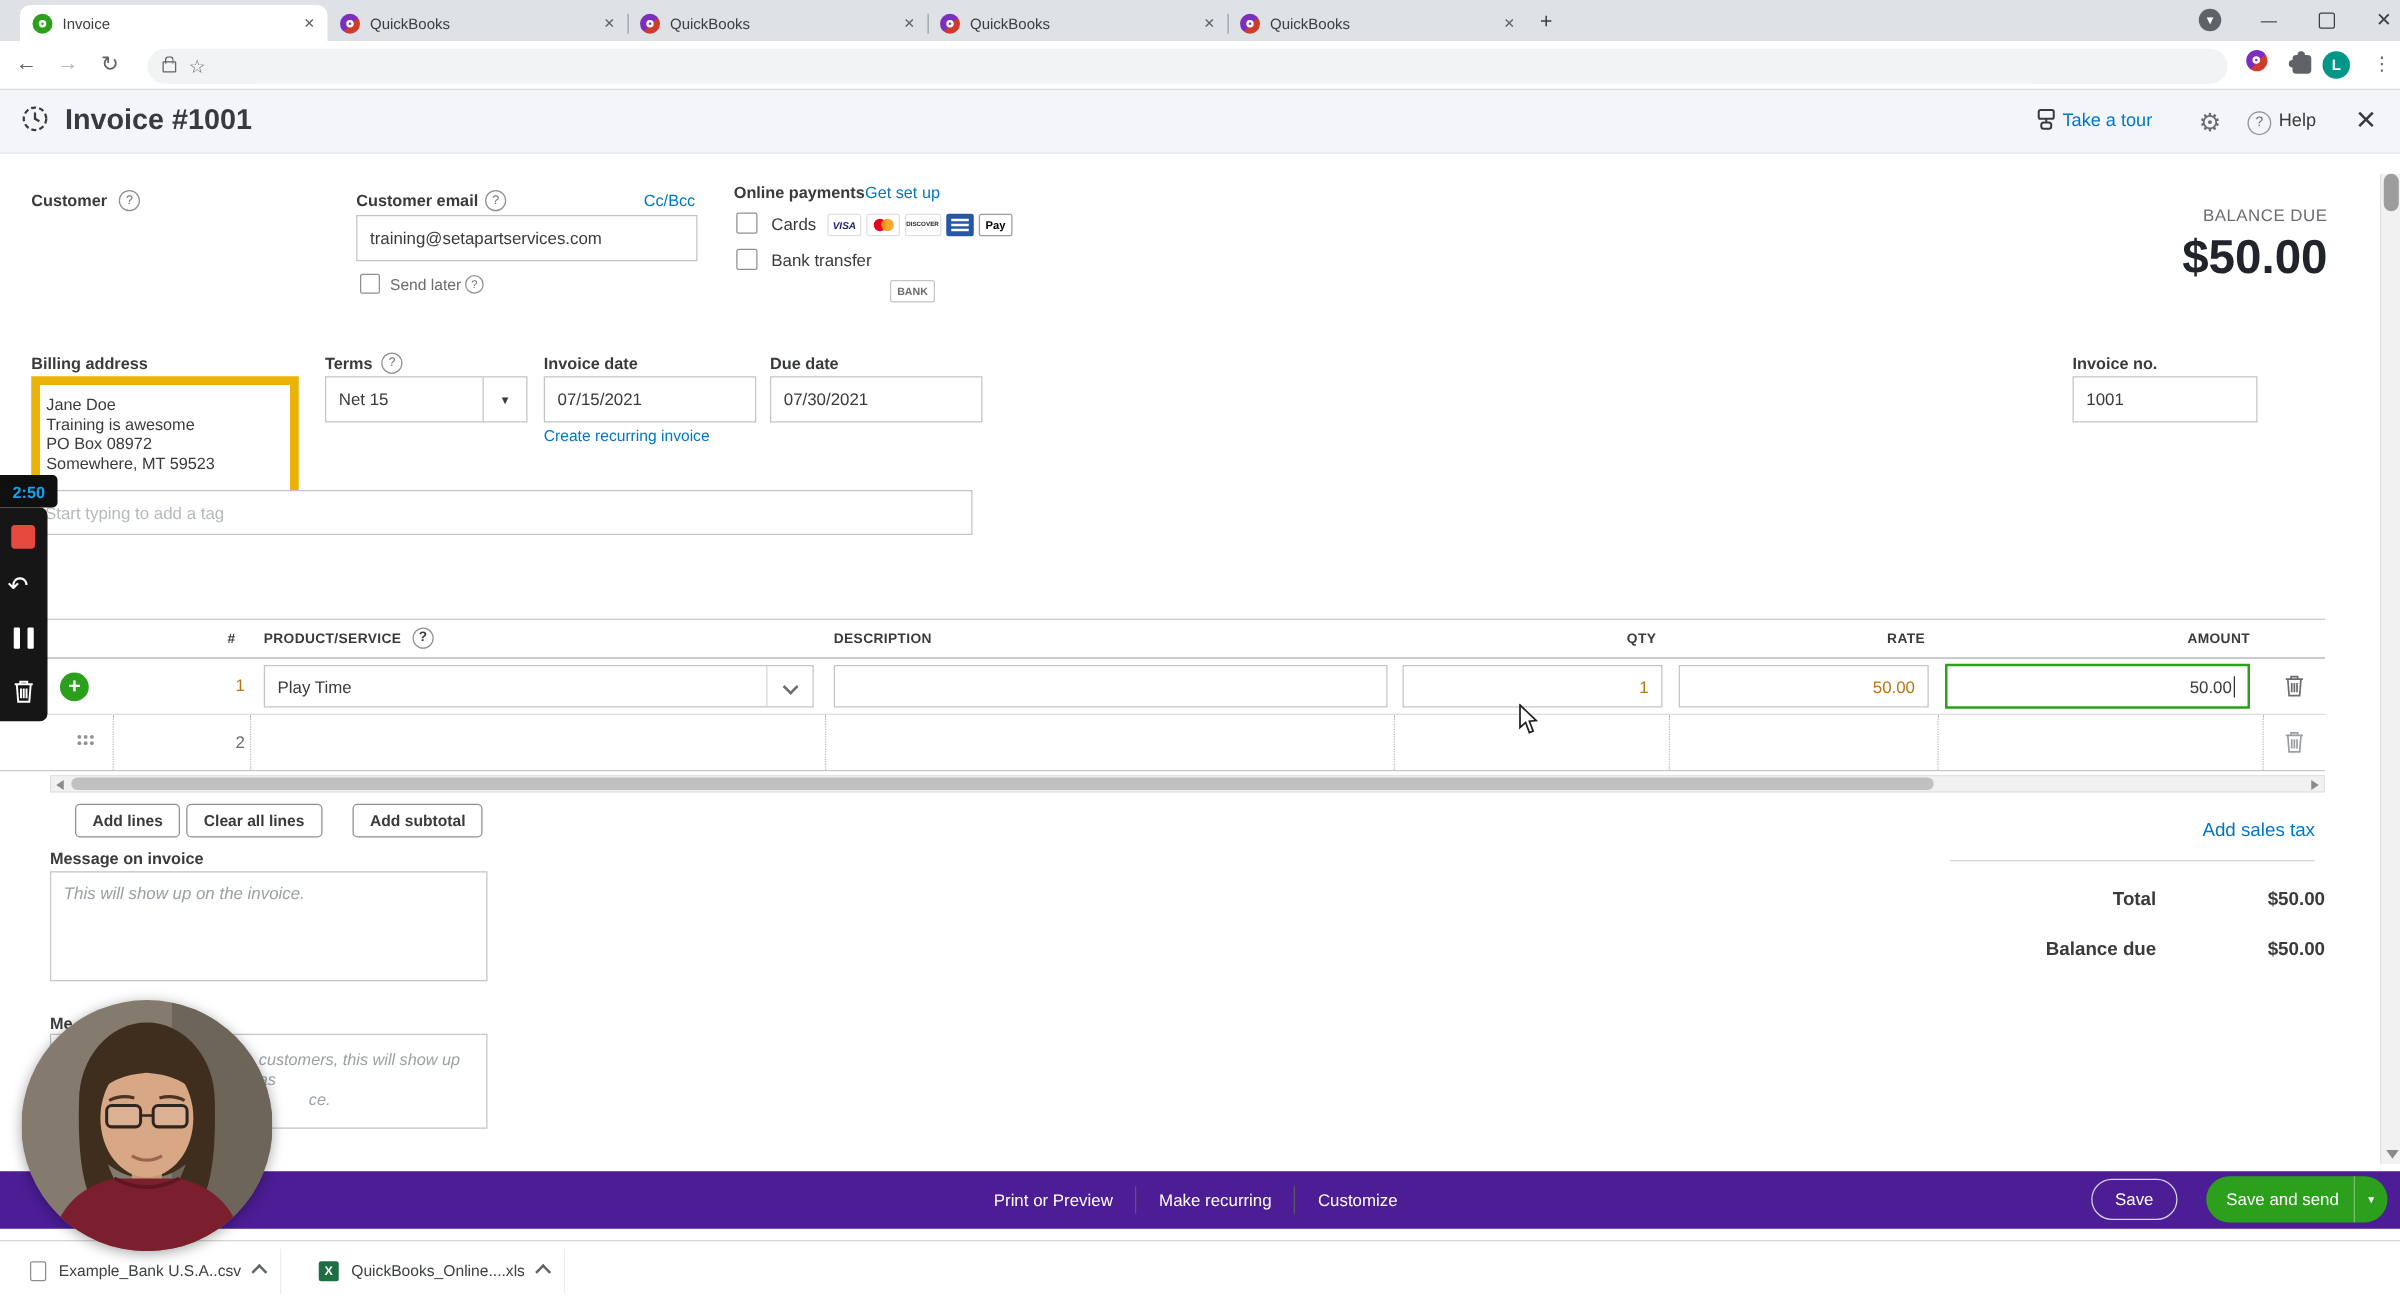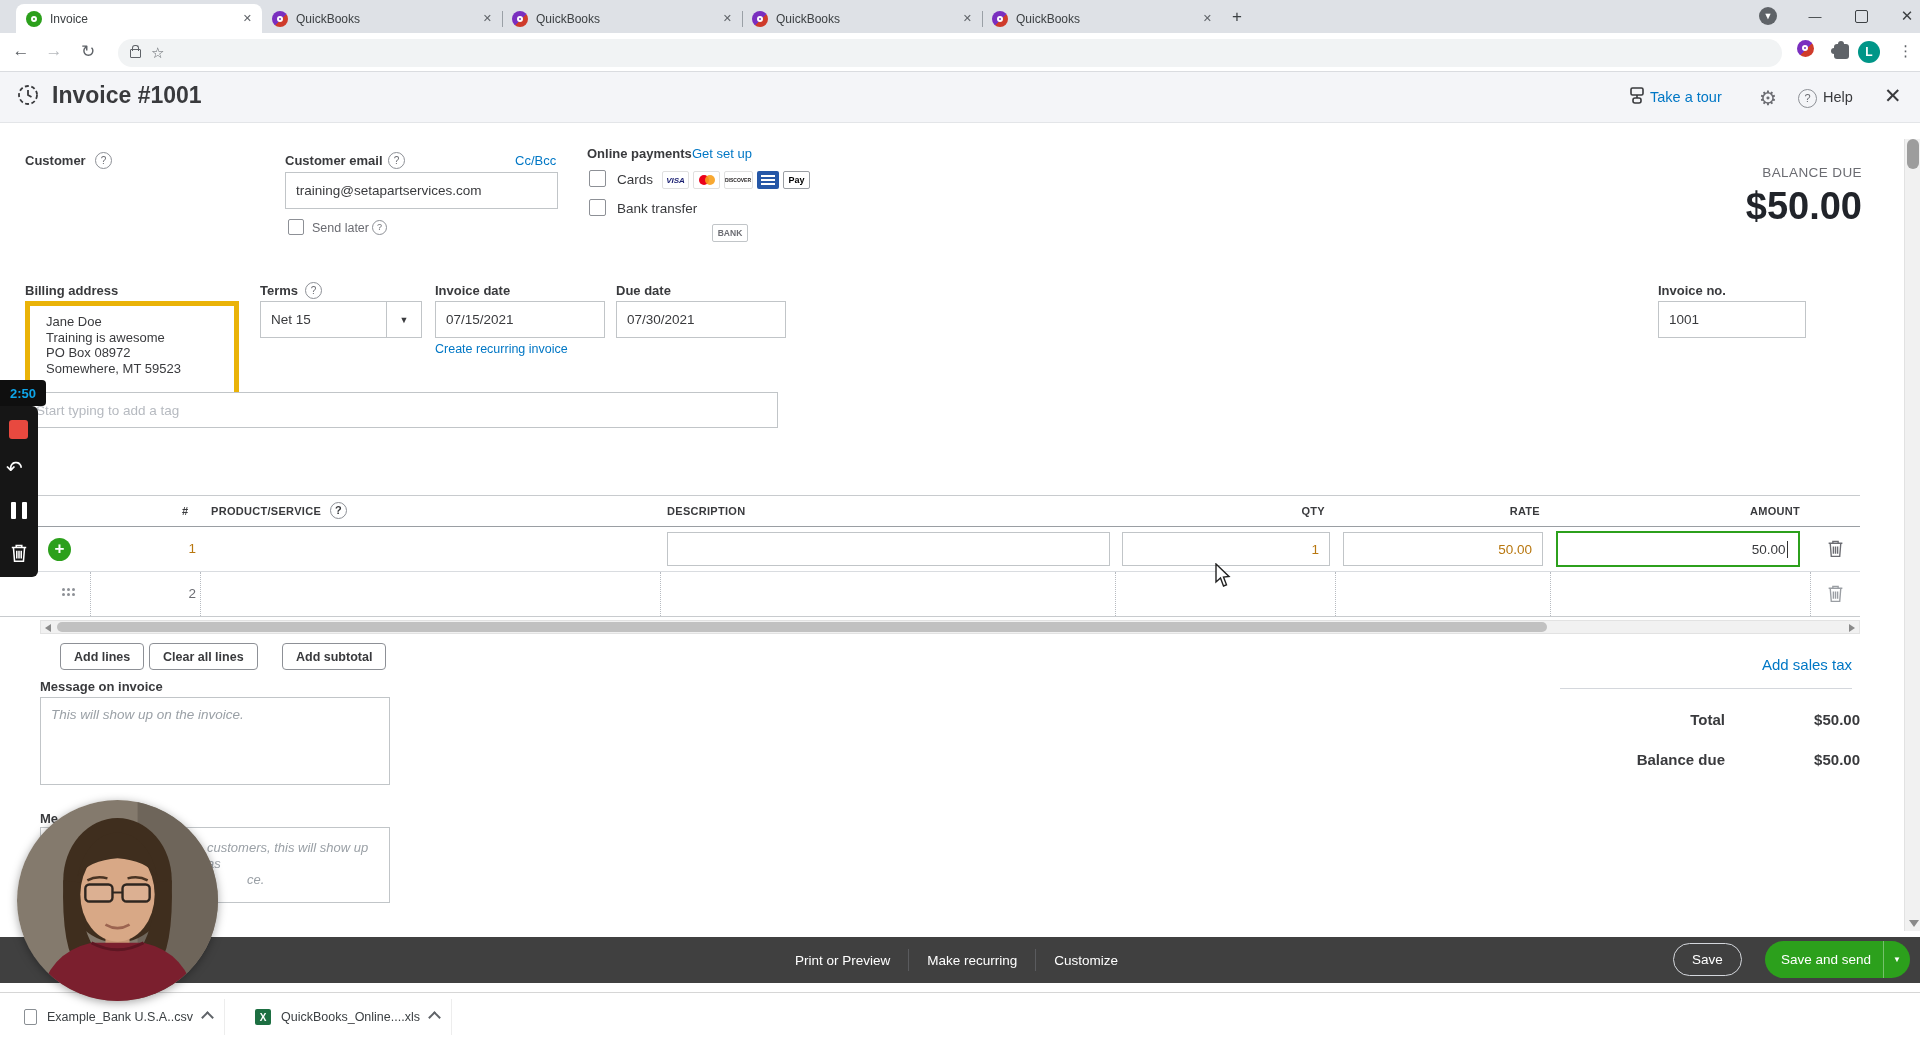--- a/index.html
+++ b/index.html
@@ -52,21 +52,21 @@
   .trashsvg{width:17px;height:19px;}
   .amber{color:#b8770f;}
   
   .btn-ghost{border:1px solid #8d9096;border-radius:4px;background:#fff;font-weight:700;font-size:12.5px;color:#393a3d;height:27px;display:inline-flex;align-items:center;padding:0 13px;box-sizing:border-box;}
   textarea.qta,input.qti{font-family:"Liberation Sans",sans-serif;border:1px solid #c1c5c8;box-sizing:border-box;color:#393a3d;}
   textarea.qta{resize:none;padding:9px 10px;font-size:13.5px;}
   textarea.qta::placeholder{color:#9aa0a6;font-style:italic;}
   input.qti{padding:0 10px;font-size:13.5px;}
   input.qti::placeholder{color:#b6bac0;font-style:normal;}
   
-  .footbar{left:0;top:937px;width:1920px;height:46px;background:#404040;z-index:30;}
+  .footbar{left:0;top:937px;width:1920px;height:46px;background:#4c1d95;z-index:30;}
   .flink{color:#fff;font-size:13.5px;}
   .fsep{width:1px;height:22px;background:#5a5b5e;}
   .savebtn{border:1px solid #d4d7dc;border-radius:17px;color:#fff;font-size:13.5px;height:33px;display:inline-flex;align-items:center;padding:0 18px;box-sizing:border-box;}
   .savesend{background:#2ca01c;border-radius:19px;color:#fff;font-size:13.5px;height:37px;display:inline-flex;align-items:center;box-sizing:border-box;}
   
   .dlbar{left:0;top:992px;width:1920px;height:48px;background:#fff;border-top:1px solid #d6d6d6;box-sizing:border-box;z-index:40;}
   .dlchip{position:absolute;top:6px;height:36px;display:flex;align-items:center;padding:0 12px;border-right:1px solid #ededed;}
   .dlname{font-size:12.5px;color:#3c4043;margin:0 10px;}
   .xlsic{width:16px;height:16px;background:#1d6f42;border-radius:2px;color:#fff;font-size:10px;font-weight:700;display:flex;align-items:center;justify-content:center;}
   .csvic{width:13px;height:16px;background:#fff;border:1.5px solid #8a8f94;border-radius:2px;box-sizing:border-box;}
@@ -203,21 +203,21 @@
     <span>Pay</span>
   </span>
   <span class="abs checkbox" style="left:589px;top:199px;"></span>
   <div class="abs" style="left:617px;top:201px;font-size:13.5px;">Bank transfer</div>
   <span class="abs cardbadge" style="left:712px;top:200px;width:36px;background:#fff;border:1px solid #c1c5c8;color:#6b6c72;font-size:8.5px;font-weight:700;margin-top:24px;">BANK</span>
 
   <div class="abs" style="left:1562px;top:165px;width:300px;text-align:right;font-size:13.5px;color:#6b6c72;letter-spacing:.4px;">BALANCE DUE</div>
   <div class="abs" style="left:1462px;top:185px;width:400px;text-align:right;font-size:38px;font-weight:700;color:#21242a;">$50.00</div>
 
   <div class="abs lbl" style="left:25px;top:283px;">Billing address</div>
-  <div class="abs" style="left:25px;top:301px;width:214px;height:102px;border:5px solid #eab308;background:#fff;box-sizing:border-box;padding:8px 16px;font-size:13px;line-height:15.5px;color:#393a3d;">
+  <div class="abs" style="left:25px;top:301px;width:214px;height:102px;border:7px solid #eab308;background:#fff;box-sizing:border-box;padding:8px 5px;font-size:13px;line-height:15.5px;color:#393a3d;">
     <div>Jane Doe</div>
     <div>Training is awesome</div>
     <div>PO Box 08972</div>
     <div>Somewhere, MT  59523</div>
   </div>
 
   <div class="abs lbl" style="left:260px;top:283px;">Terms</div>
   <span class="abs qicon" style="left:305px;top:282px;">?</span>
   <div class="abs inp" style="left:260px;top:301px;width:162px;height:37px;padding-right:40px;">
     <span>Net 15</span>
@@ -251,20 +251,26 @@
     <span class="qicon th" style="left:330px;top:6px;">?</span>
     <span class="th" style="left:667px;">DESCRIPTION</span>
     <span class="th" style="left:1245px;width:80px;text-align:right;">QTY</span>
     <span class="th" style="left:1460px;width:80px;text-align:right;">RATE</span>
     <span class="th" style="left:1700px;width:100px;text-align:right;">AMOUNT</span>
   </div>
 
   <div class="abs" style="left:0;top:527px;width:1860px;height:45px;background:#fff;border-bottom:1px solid #d9dce0;box-sizing:border-box;">
     <span style="position:absolute;left:48px;top:11px;width:23px;height:23px;border-radius:50%;background:#2ca01c;color:#fff;font-size:17px;line-height:22px;text-align:center;font-weight:700;">+</span>
     <span class="amber" style="position:absolute;left:160px;top:14px;width:36px;text-align:right;font-size:13.5px;">1</span>
+    <div class="cellinp" style="left:211px;top:5px;width:440px;padding-right:42px;">
+      <span>Play Time</span>
+      <span style="position:absolute;right:0;top:0;width:36px;height:100%;border-left:1px solid #d4d7dc;display:flex;align-items:center;justify-content:center;">
+          <i class="chev"></i>
+        </span>
+    </div>
     <div class="cellinp" style="left:667px;top:5px;width:443px;"></div>
     <div class="cellinp amber" style="left:1122px;top:5px;width:208px;justify-content:flex-end;">
         <span>1</span>
       </div>
     <div class="cellinp amber" style="left:1343px;top:5px;width:200px;justify-content:flex-end;">
         <span>50.00</span>
       </div>
     <div class="cellinp" style="left:1556px;top:4px;width:244px;height:36px;justify-content:flex-end;border:2px solid #2ca01c;">
       <span>50.00</span>
         <i style="width:1.5px;height:17px;background:#333;margin-left:1px;"></i>

